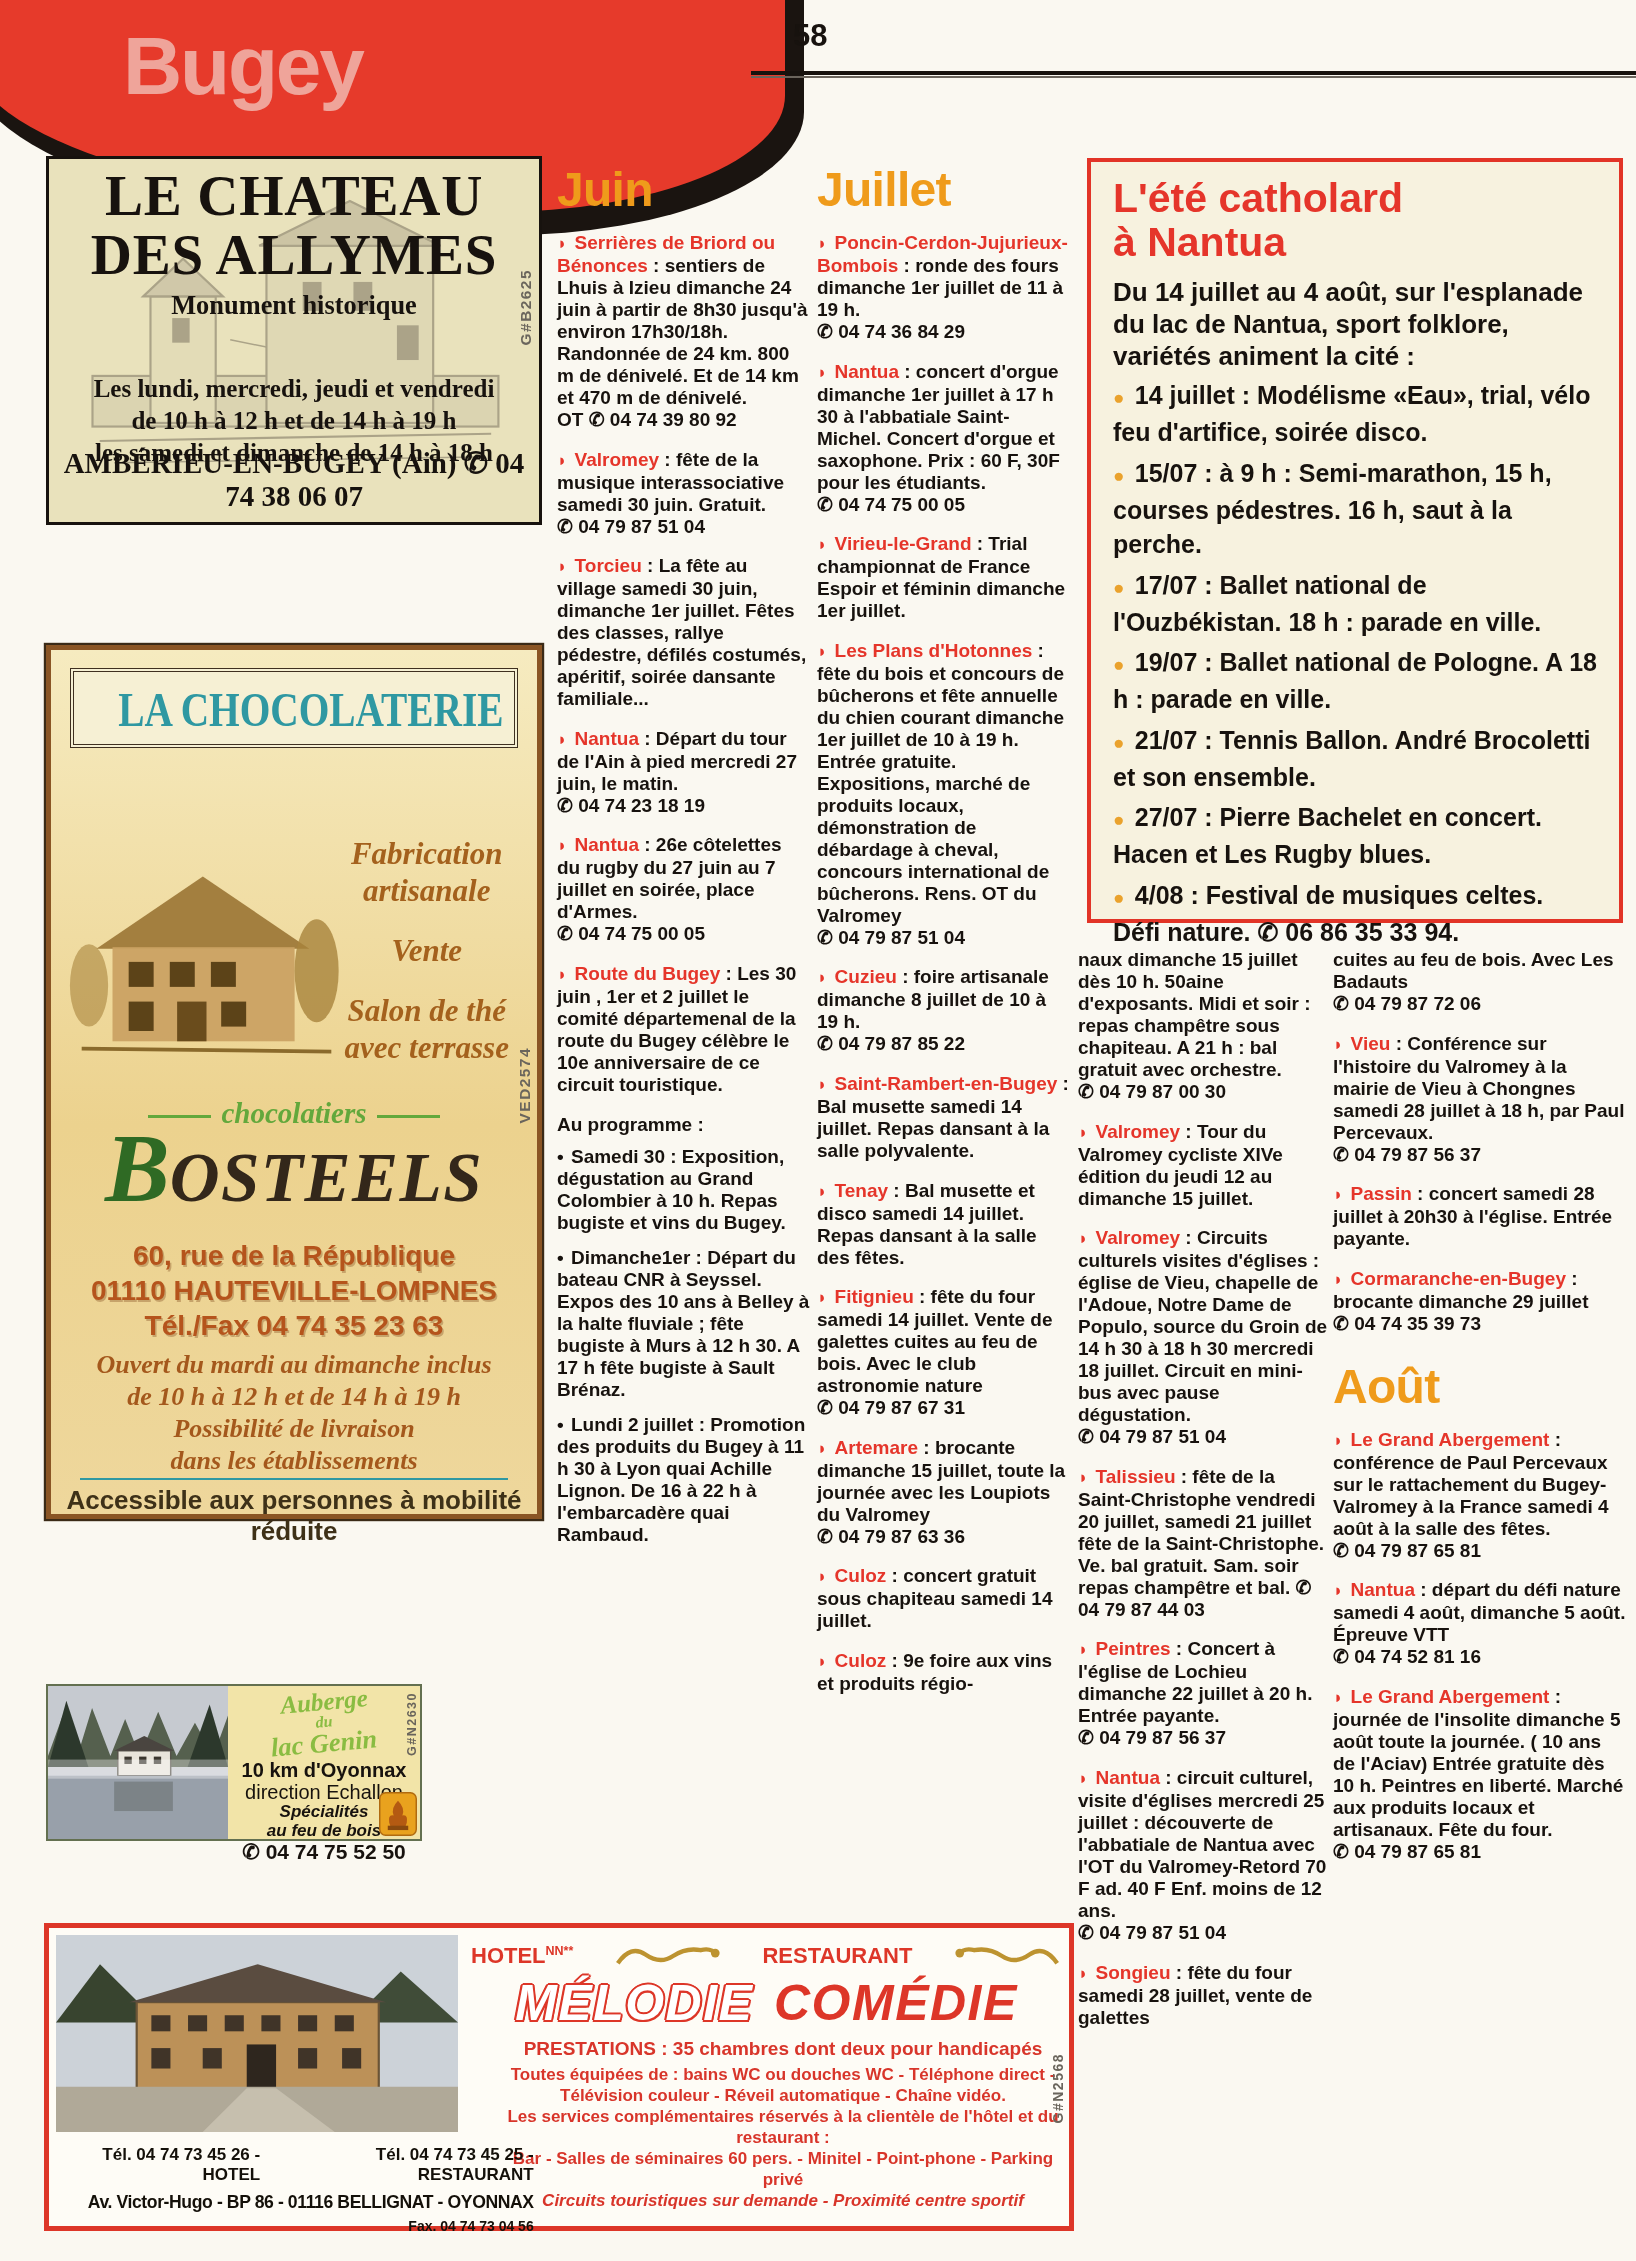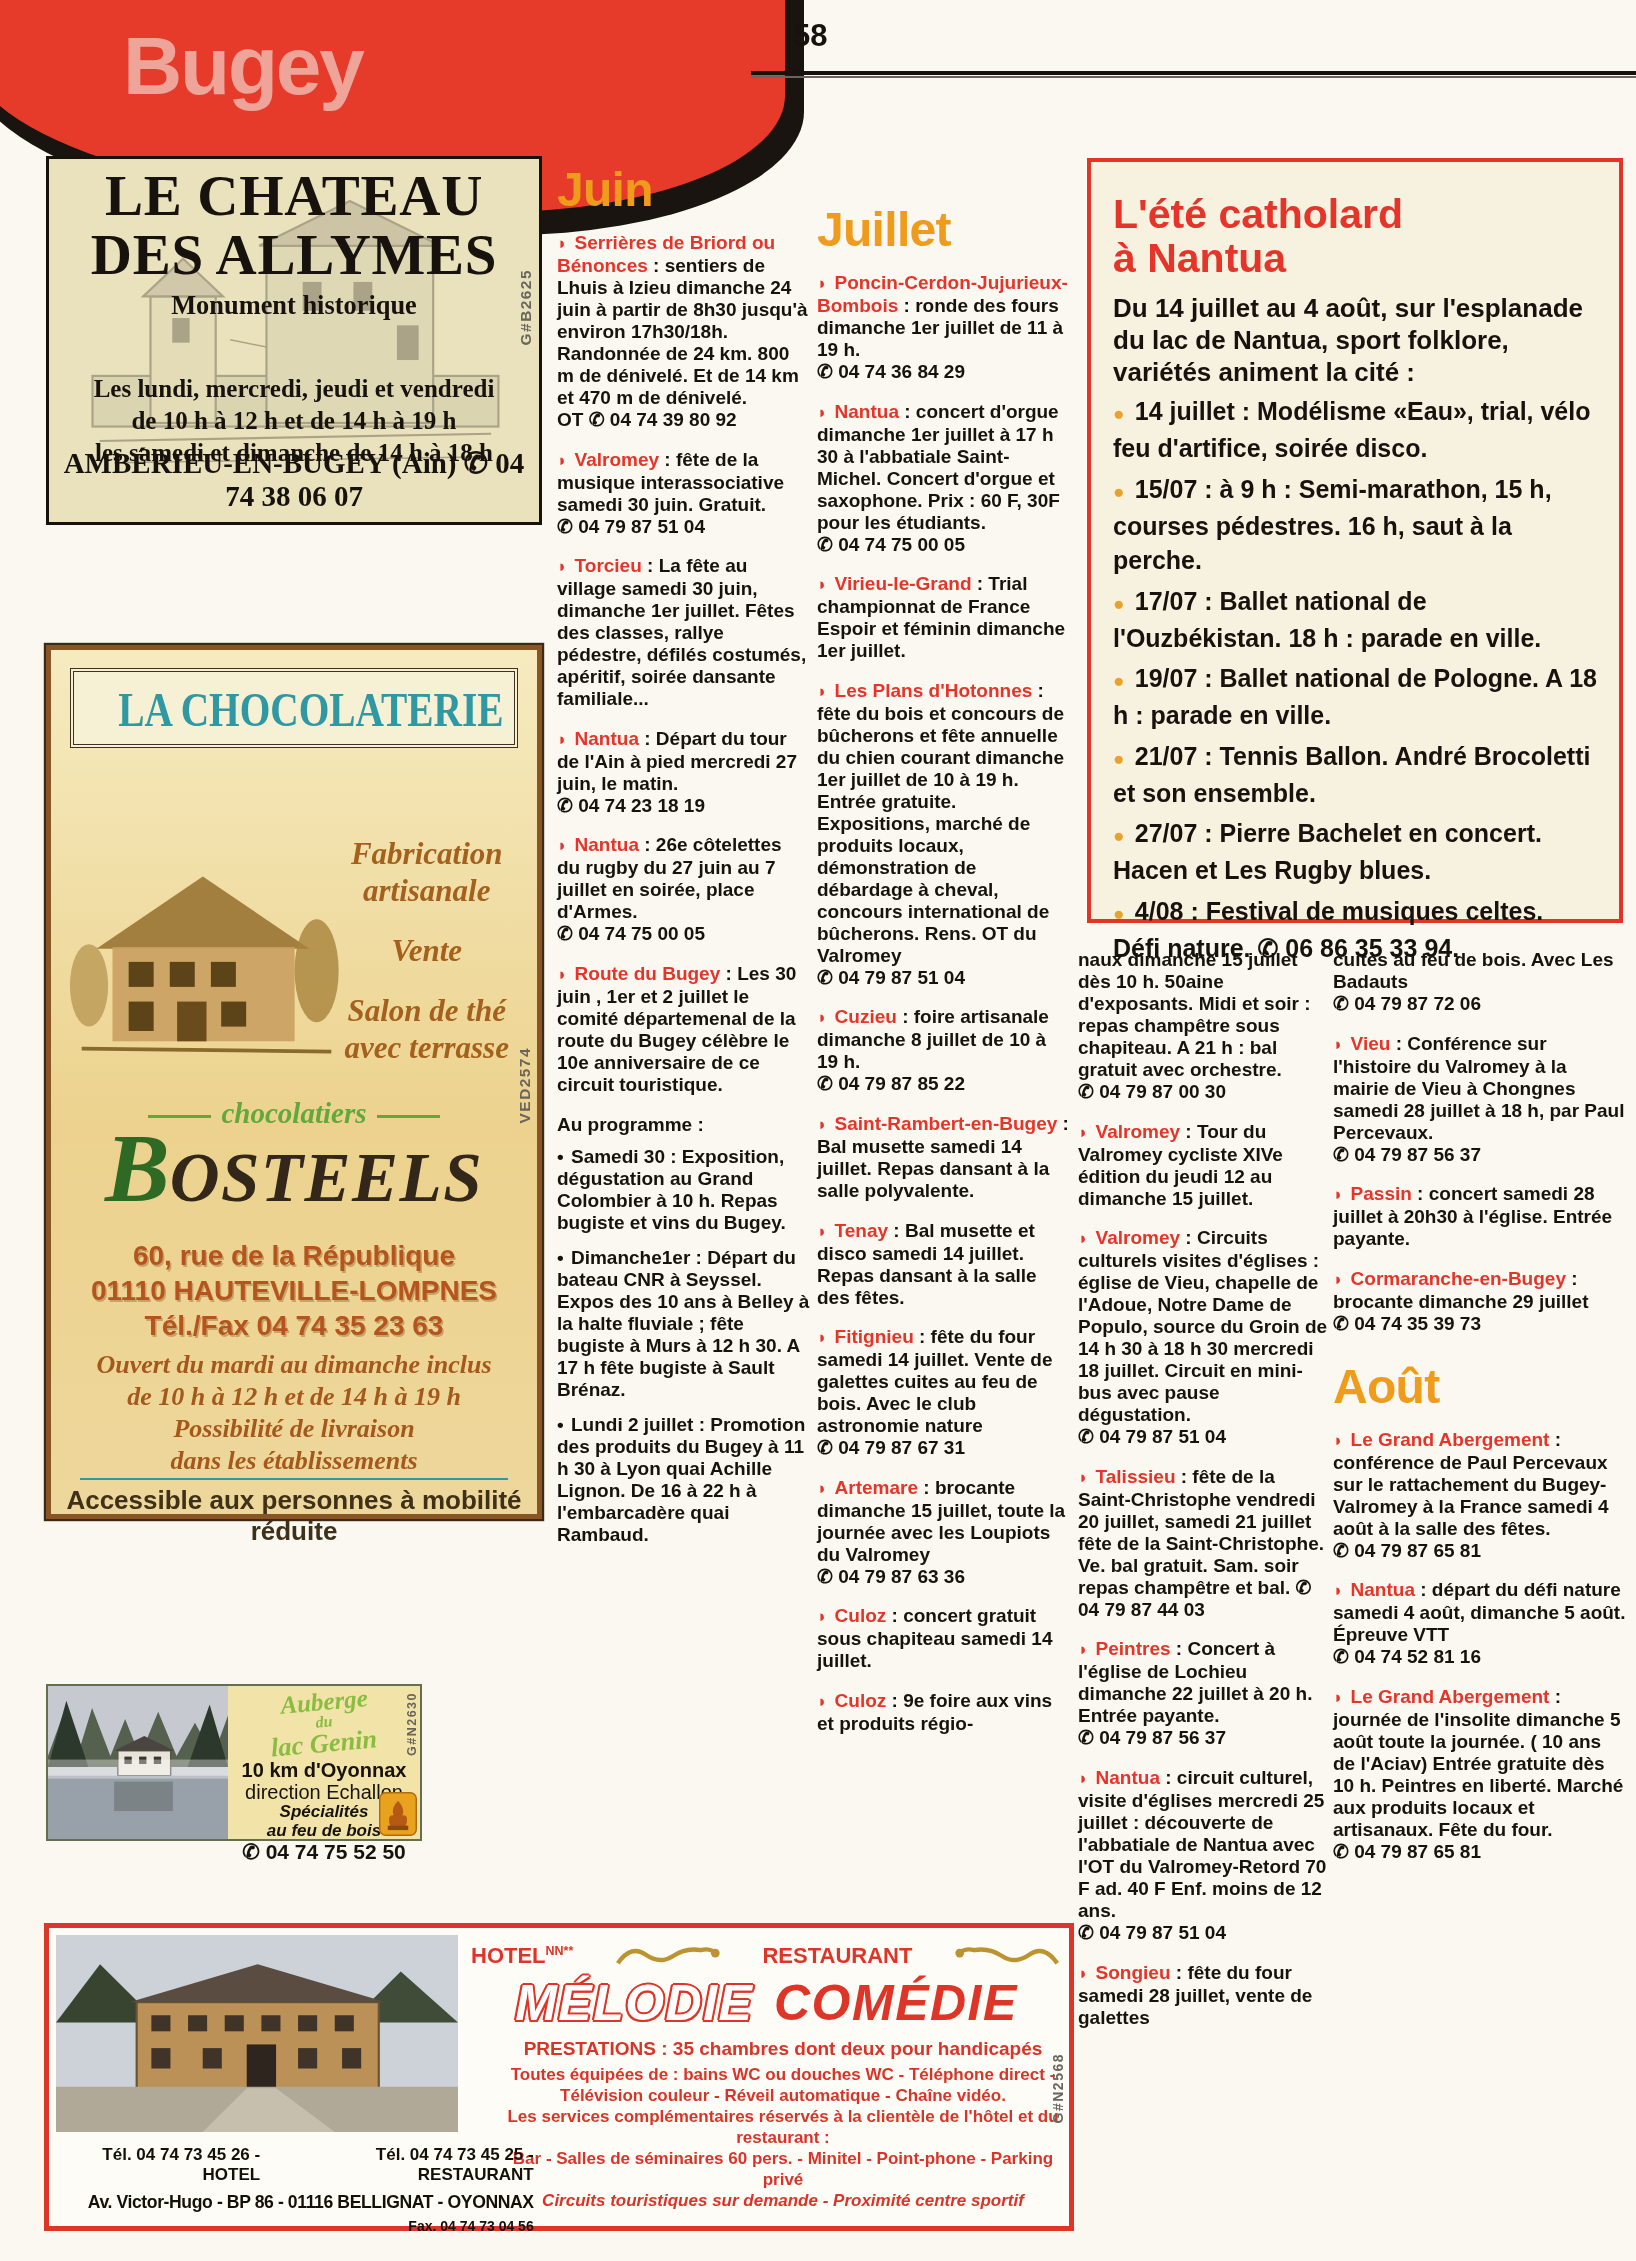--- a/index.html
+++ b/index.html
@@ -85,36 +85,36 @@
   .hr{font-size:17px;font-weight:bold;line-height:21px;}
   .hri{font-style:italic;}
   .ho-contact{position:absolute;left:14.7px;top:217px;width:470px;text-align:right;font-weight:bold;color:#141009;}
   .tels{display:flex;justify-content:center;gap:25px;font-size:17px;}
   .ho-addr{font-size:17.6px;margin-top:6.6px;letter-spacing:-0.4px;}
   .ho-fax{font-size:14px;margin-top:5.1px;}
   .hotel .vcode{right:2.9px;top:125px;font-size:14px;}
   
   .col{position:absolute;font-size:19px;line-height:22px;font-weight:bold;}
   .juin{left:557px;top:163px;width:253px;}
-  .juillet{left:817px;top:163px;width:253px;margin-top:40px;}
+  .juillet{left:817px;top:163px;width:253px;}
   .col3{left:1078px;top:949px;width:250px;}
   .col4{left:1333px;top:949px;width:294px;}
   .hd{font-size:48px;line-height:53px;color:#ef9b1b;letter-spacing:-0.7px;margin:0 0 16px 0;font-weight:bold;}
   .hd2{margin-top:25px;}
   .ev{margin:0 0 17.6px 0;}
   .mk{color:#e5352a;font-size:17px;margin-right:7.3px;}
   .pl{color:#e5352a;}
   .tx{white-space:pre-line;}
   .lbl{margin:0 0 10.3px 0;}
   .prog{margin:0 0 13.2px 0;}
   .dot{margin-right:7.3px;}
   .cont{margin:0 0 17.6px 0;white-space:pre-line;}
   
   .etebox{position:absolute;left:1087px;top:158px;width:536px;height:765px;box-sizing:border-box;
-          border:4.4px solid #e23427;background:#f7f2df;padding:30px 22px;}
+          border:4.4px solid #e23427;background:#f7f2df;padding:14px 22px;}
   .et-t{font-size:41px;line-height:44px;font-weight:bold;color:#e5352a;}
   .et-intro{font-size:26px;line-height:32px;font-weight:bold;margin-top:11.8px;}
   .eb{margin:6.6px 0;font-size:25px;line-height:34px;font-weight:bold;}
   .edot{color:#eaa22c;font-size:19px;margin-right:10.3px;}
 </style>
 </head>
 <body>
 
 <div class="page">
 

